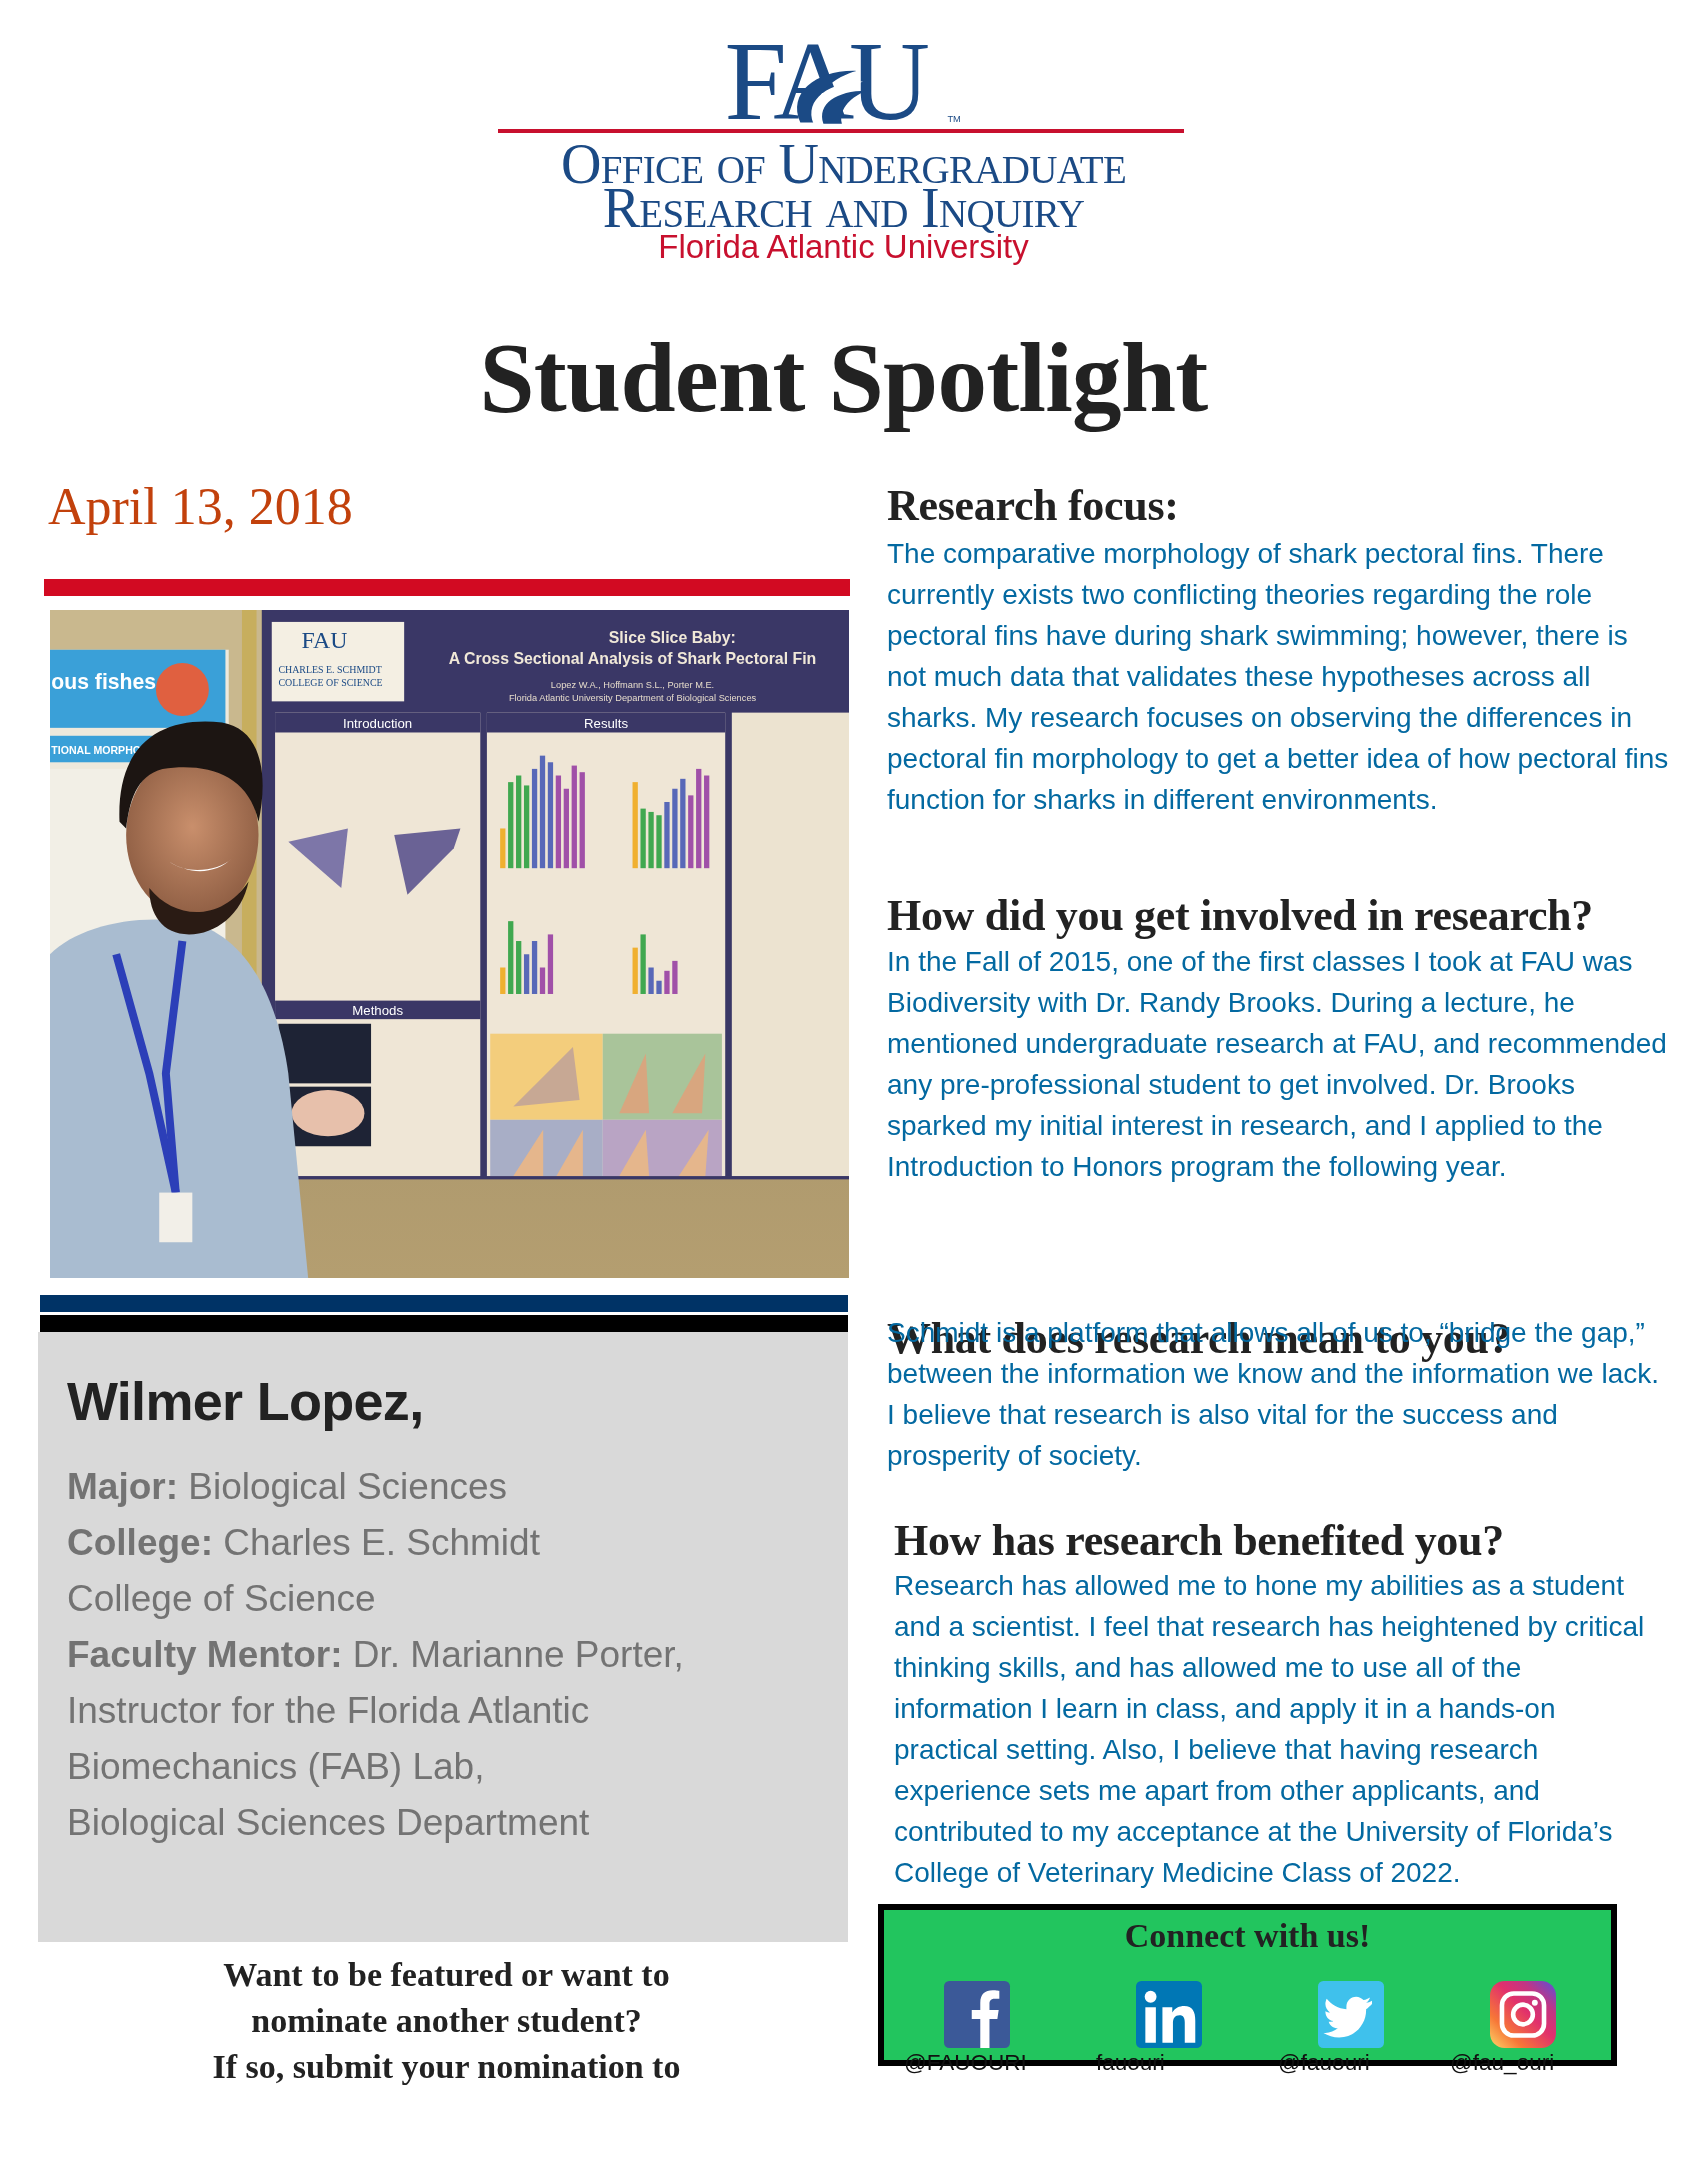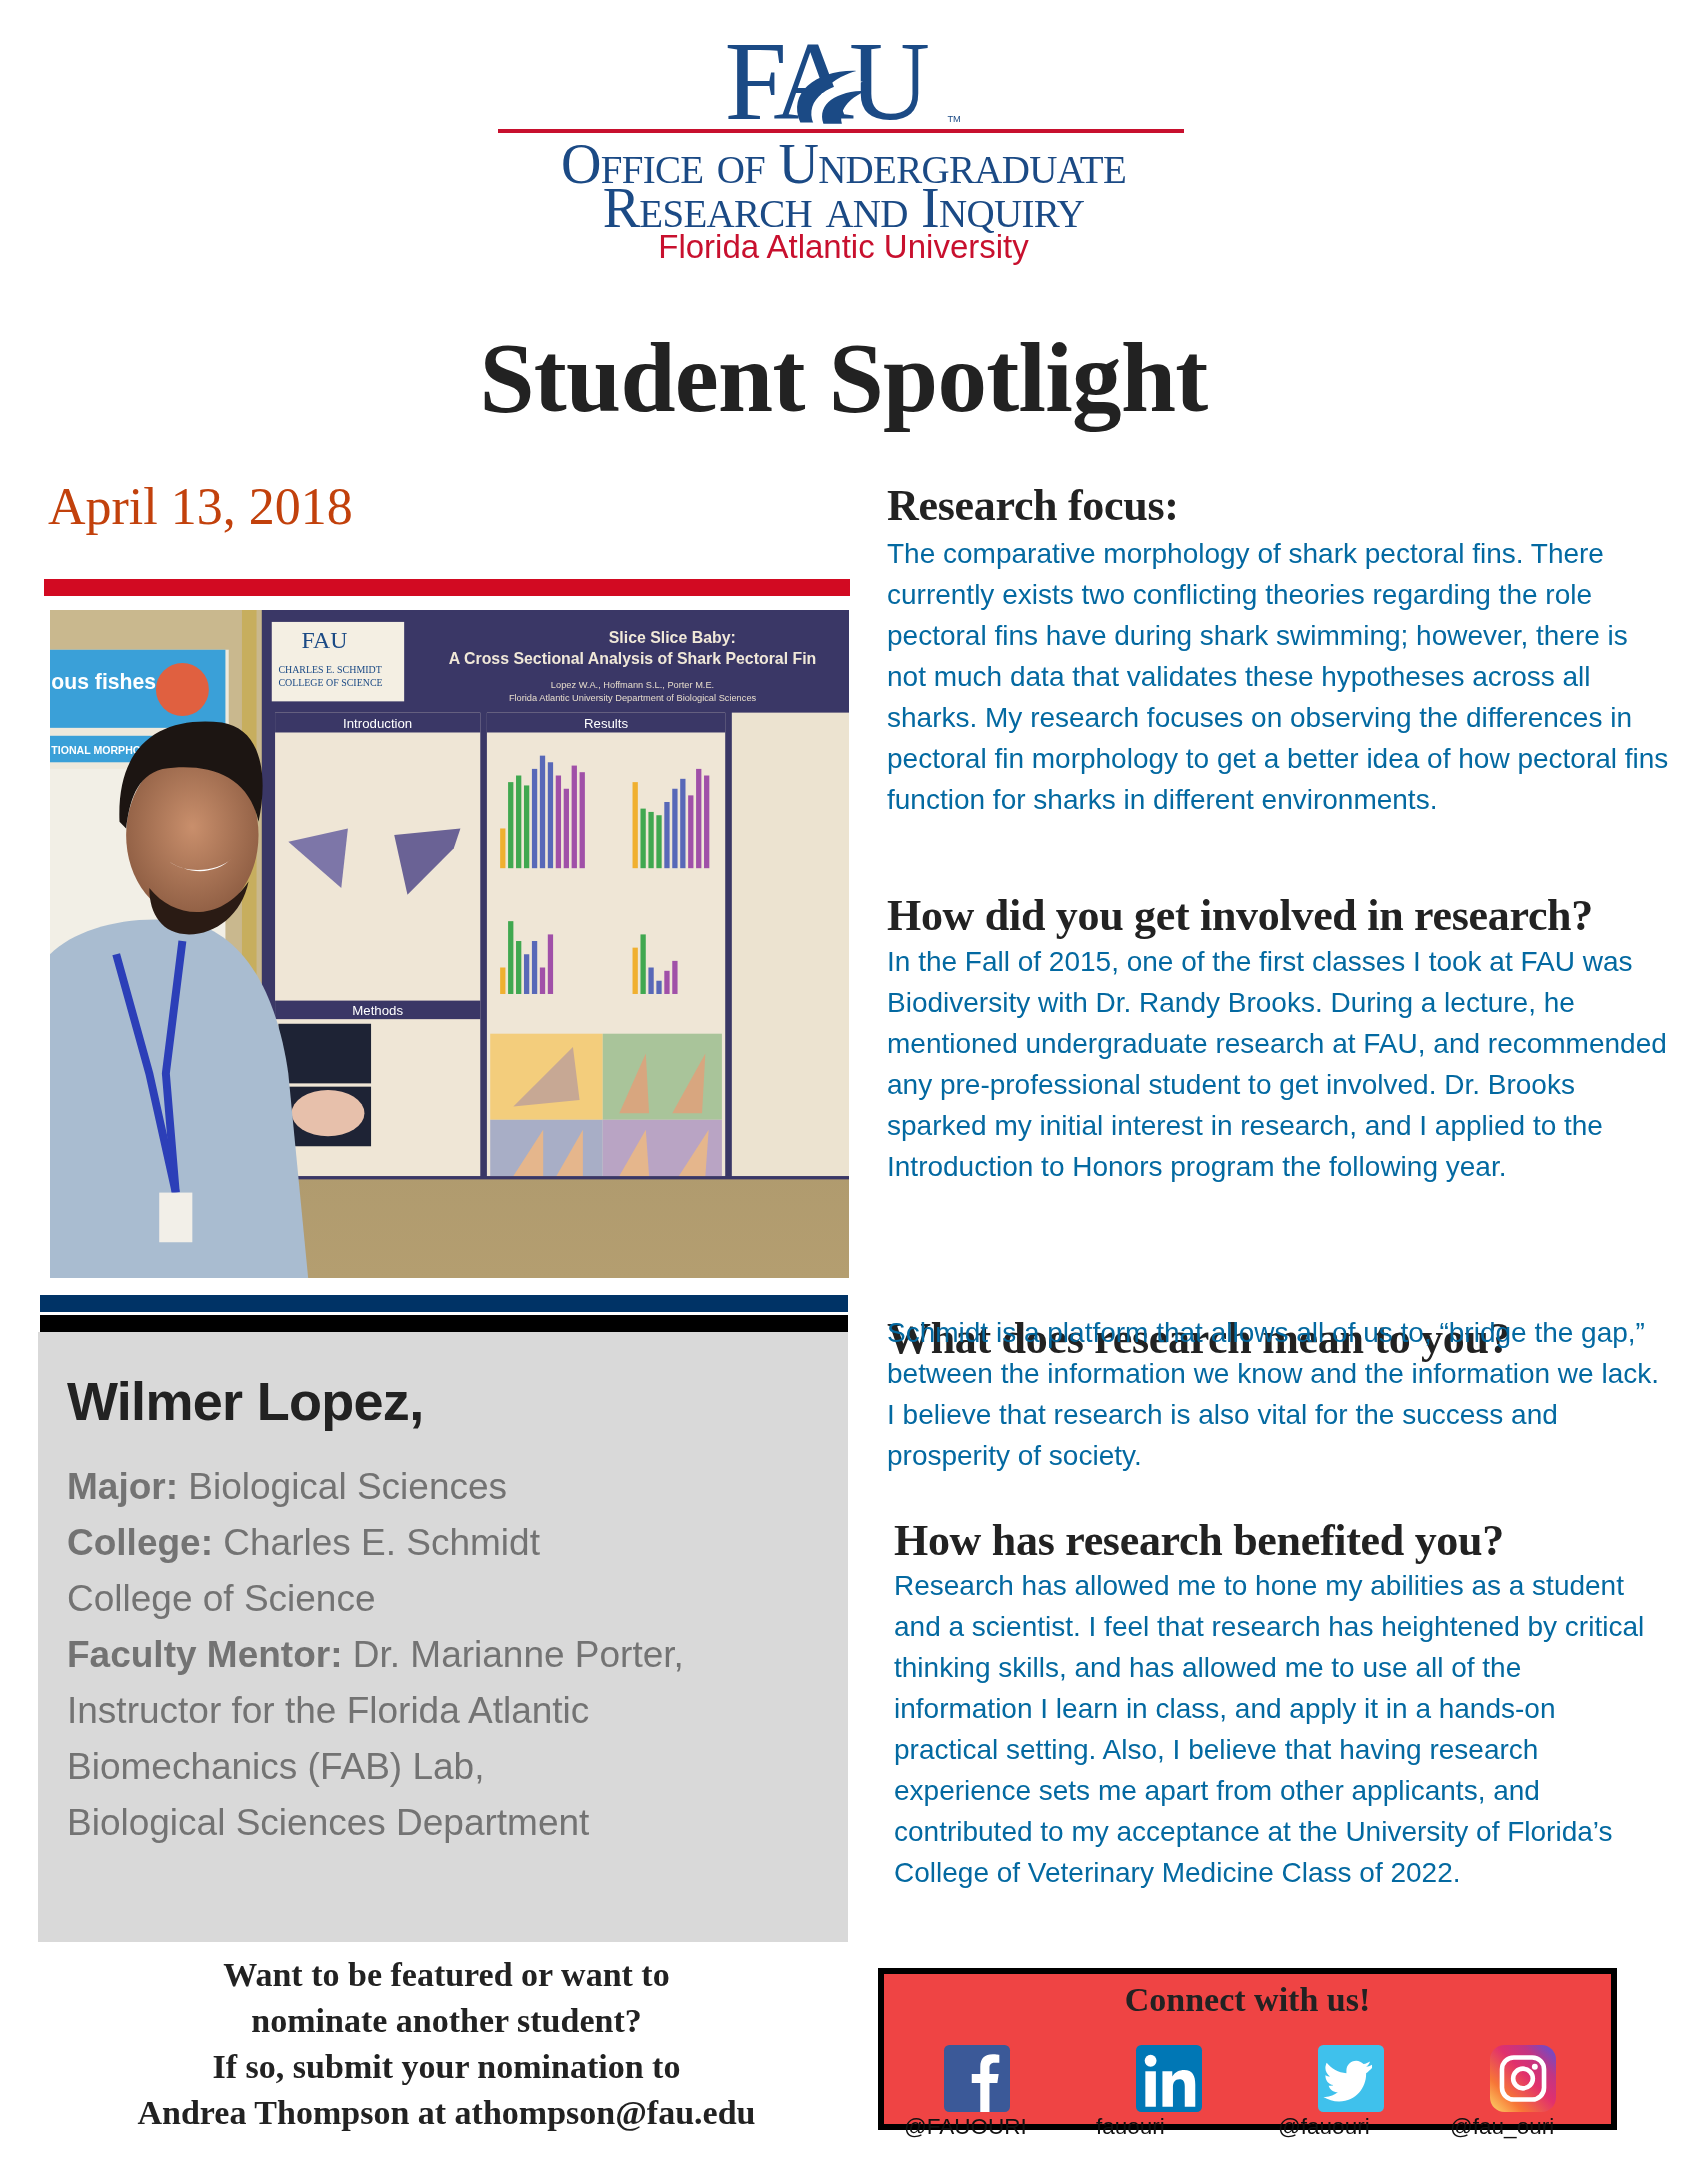--- a/index.html
+++ b/index.html
@@ -29,21 +29,21 @@
   #student-name { left:67px; top:1360px; font-size:54px; font-weight:bold; line-height:83px; color:#222; letter-spacing:-0.7px; }
   #info-list { left:67px; top:1459px; font-size:37px; line-height:56px; color:#737373; width:767px; }
   #info-list b { font-weight:bold; }
 
   #nominate { left:86px; width:721px; top:1952px; text-align:center; font-size:34px; font-weight:bold; line-height:46px; color:#222; }
 
   
   .q-head { left:887px; font-size:44px; font-weight:bold; color:#222; line-height:1.05; white-space:nowrap; letter-spacing:-0.3px; }
   .q-body { left:887px; width:784px; font-size:28px; line-height:41px; color:#0369a1; }
 
-  #social-box { left:878px; top:1968px; width:727px; height:150px; border:6.6px solid #000; background:#ef4444; }
+  #social-box { left:878px; top:1904px; width:727px; height:150px; border:6.6px solid #000; background:#22c55e; }
   #social-title { left:0; width:727px; top:6.6px; text-align:center; font-size:34px; font-weight:bold; color:#222; }
   .social-item { top:48px; width:146px; text-align:left;margin-top:23px; }
   .social-icon { width:66px; height:67px; margin:0 auto; border-radius:5.3px; position:relative; }
   .social-label { font-size:22.5px; color:#111; margin-top:2.6px; line-height:1.1; }
 </style>
 </head>
 <body>
 
 <div class="abs" id="logo-mark">
   <svg width="245" height="99" viewBox="0 0 370 150">
@@ -192,21 +192,20 @@
   <div><b>Faculty Mentor:</b> <span>Dr. Marianne Porter,</span></div>
   <div>Instructor for the Florida Atlantic</div>
   <div>Biomechanics (FAB) Lab,</div>
   <div>Biological Sciences Department</div>
 </div>
 
 <div class="abs serif" id="nominate">
   <div>Want to be featured or want to</div>
   <div>nominate another student?</div>
   <div>If so, submit your nomination to</div>
-  <div>Andrea Thompson at athompson@fau.edu</div>
 </div>
 
 <div class="abs serif q-head" style="top:483px;">Research focus:</div>
 <div class="abs sans q-body" style="top:533px;">The comparative morphology of shark pectoral fins. There currently exists two conflicting theories regarding the role pectoral fins have during shark swimming; however, there is not much data that validates these hypotheses across all sharks. My research focuses on observing the differences in pectoral fin morphology to get a better idea of how pectoral fins function for sharks in different environments.</div>
 
 <div class="abs serif q-head" style="top:893px;">How did you get involved in research?</div>
 <div class="abs sans q-body" style="top:941px;">In the Fall of 2015, one of the first classes I took at FAU was Biodiversity with Dr. Randy Brooks. During a lecture, he mentioned undergraduate research at FAU, and recommended any pre-professional student to get involved. Dr. Brooks sparked my initial interest in research, and I applied to the Introduction to Honors program the following year.</div>
 
 <div class="abs serif q-head" style="top:1316px;">What does research mean to you?</div>
 <div class="abs sans q-body" style="top:1312px;">Schmidt is a platform that allows all of us to, “bridge the gap,” between the information we know and the information we lack. I believe that research is also vital for the success and prosperity of society.</div>

